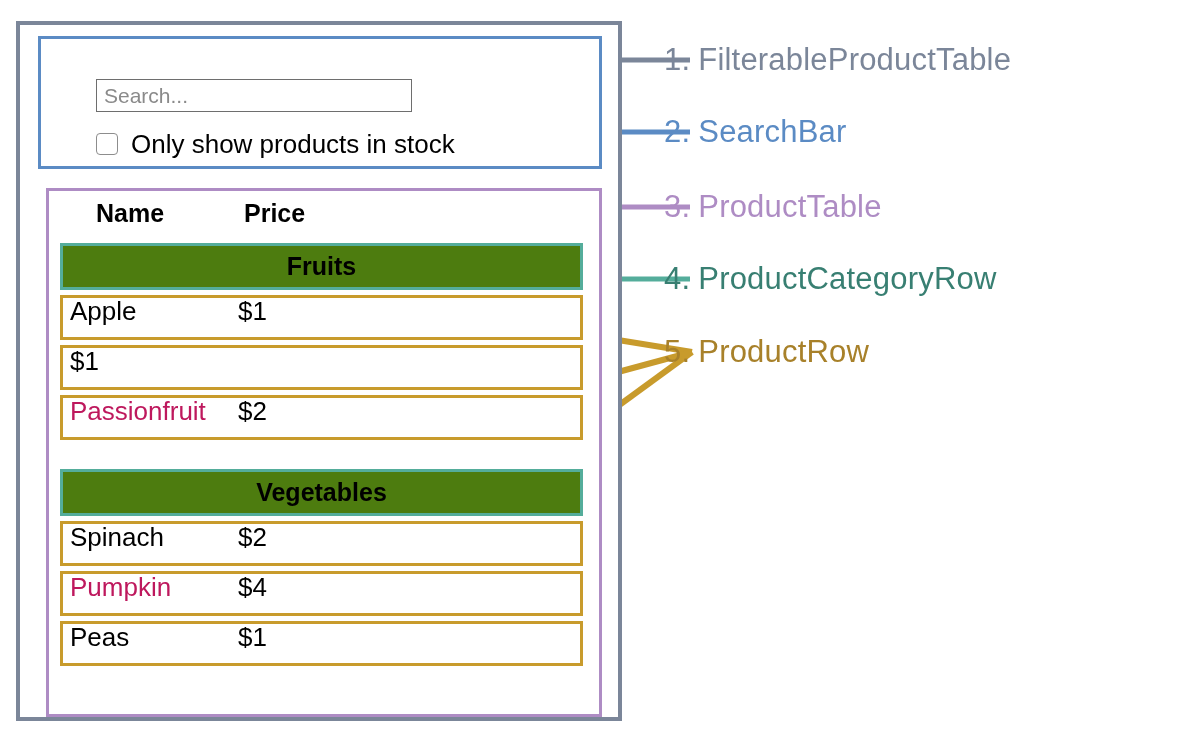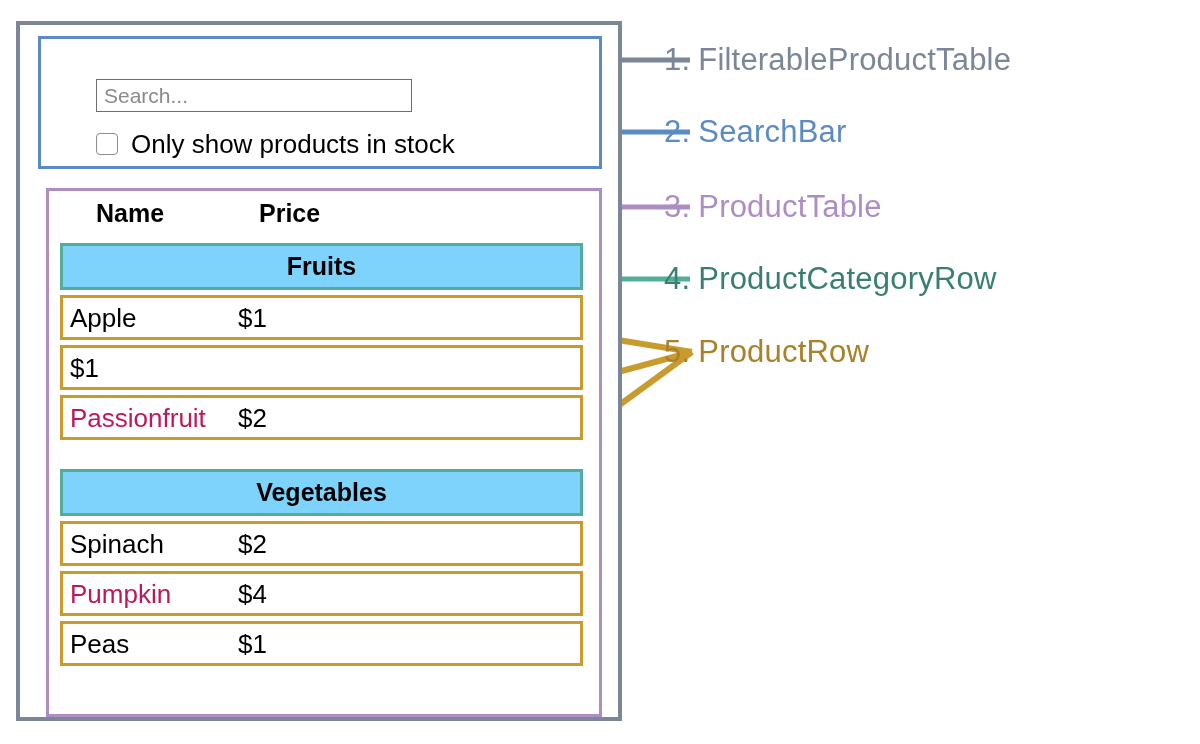--- a/index.html
+++ b/index.html
@@ -126,53 +126,52 @@
     top: 0px;
     width: 523px;
   }
 
   .table-header {
     display: flex;
     align-items: center;
     height: 44px;
     padding-left: 36px;
     box-sizing: border-box;
-    gap: 15px;
   }
   .table-header .th {
     font-size: 25px;
     font-weight: bold;
     color: #000000;
   }
   .th-name  { width: 148px; flex: 0 0 148px; }
   .th-price { width: 140px; flex: 0 0 140px; }
 
   .category-row {
     height: 47px;
     box-sizing: border-box;
     border: 3px solid #54ad9b;
-    background: #7dd3fc;
+    background: #4d7c0f;
     display: flex;
     align-items: center;
     justify-content: center;
     margin-top: 8px;
   }
   .category-row .cat-label {
     font-size: 25px;
     font-weight: bold;
     color: #000000;
   }
 
   .product-row {
     height: 45px;
     box-sizing: border-box;
     border: 3px solid #c89b2c;
     background: #ffffff;
     display: flex;
-    align-items: center;
+    align-items: flex-start;
     margin-top: 5px;
     padding-left: 7px;
   }
   .product-row .cell {
     font-size: 26px;
     color: #000000;
     line-height: 1;
   }
   .product-row .cell.instock-false {
     color: #be185d;

